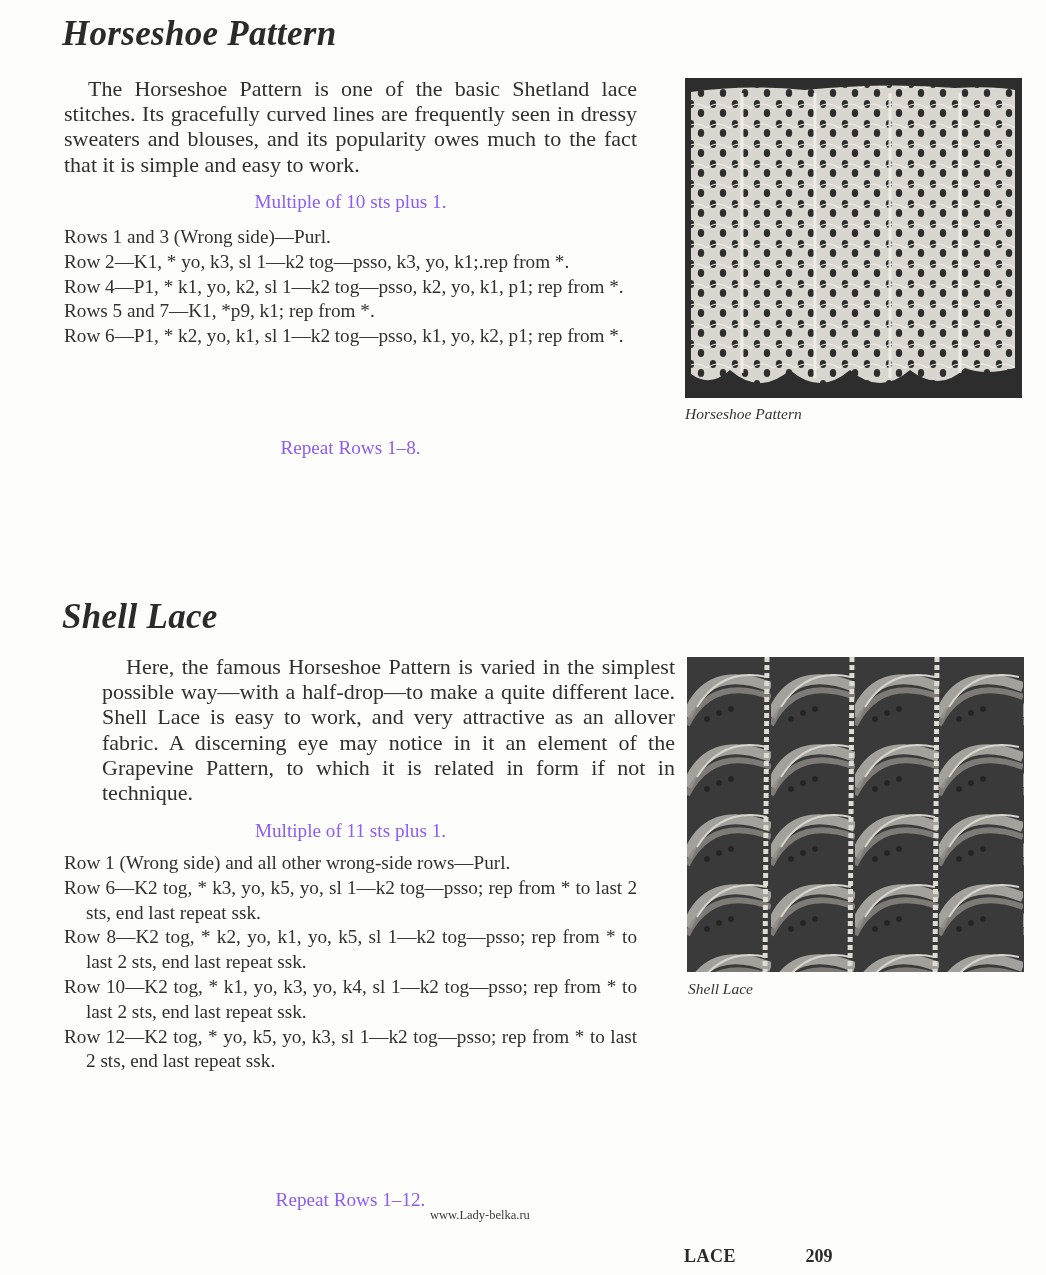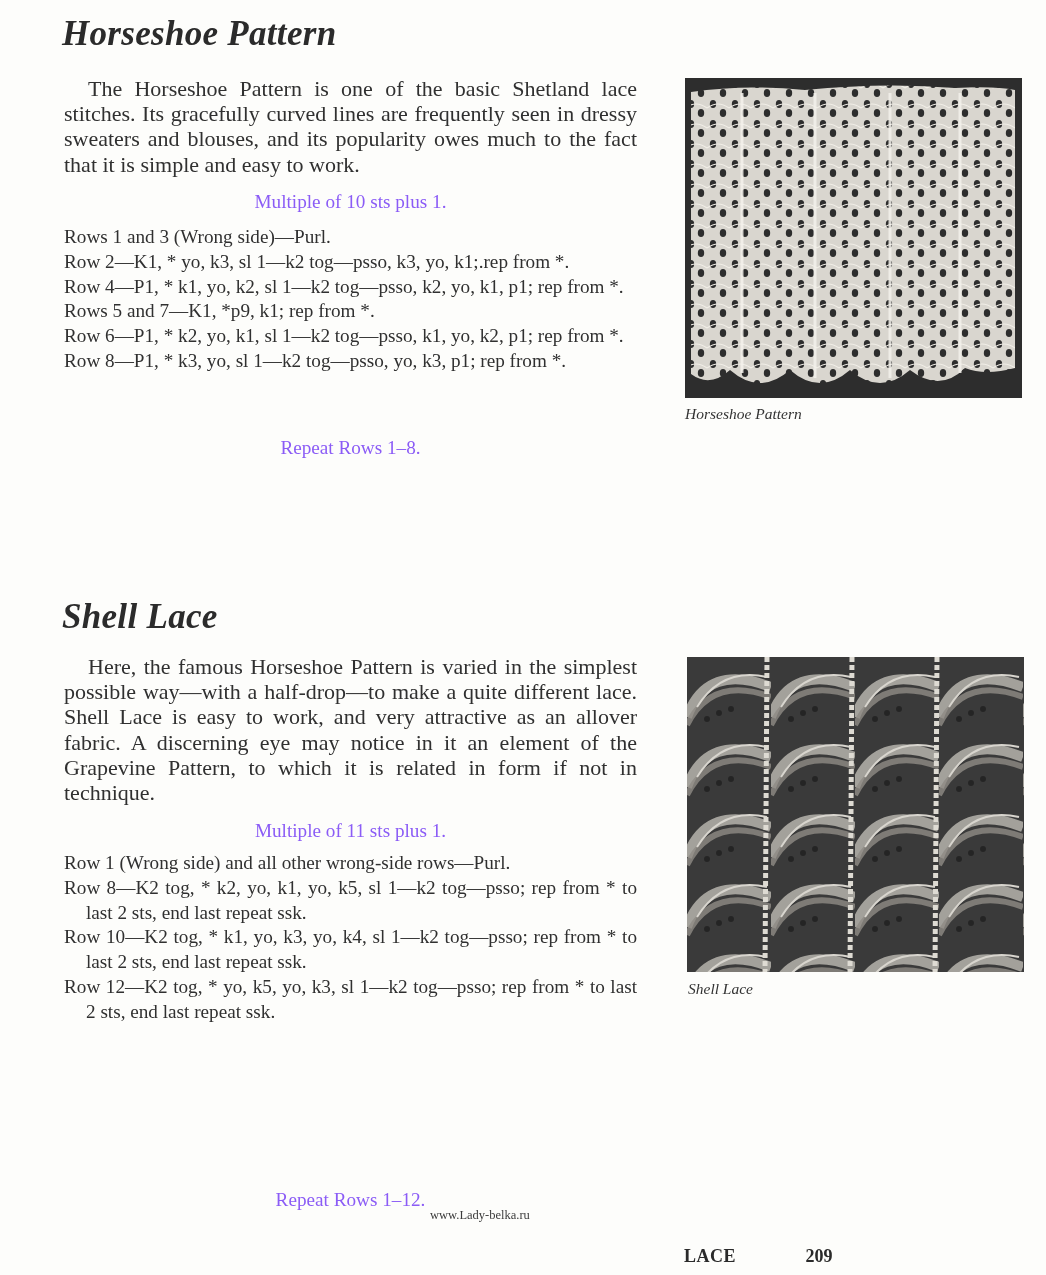--- a/index.html
+++ b/index.html
@@ -56,21 +56,20 @@
 <p class="para" style="top:76px;">The Horseshoe Pattern is one of the basic Shetland lace stitches. Its gracefully curved lines are frequently seen in dressy sweaters and blouses, and its popularity owes much to the fact that it is simple and easy to work.</p>
 
 <p class="center" style="top:189px;">Multiple of 10 sts plus 1.</p>
 
 <ul class="rows" style="top:225px;">
   <li>Rows 1 and 3 (Wrong side)—Purl.</li>
   <li>Row 2—K1, * yo, k3, sl 1—k2 tog—psso, k3, yo, k1;.rep from *.</li>
   <li>Row 4—P1, * k1, yo, k2, sl 1—k2 tog—psso, k2, yo, k1, p1; rep from *.</li>
   <li>Rows 5 and 7—K1, *p9, k1; rep from *.</li>
   <li>Row 6—P1, * k2, yo, k1, sl 1—k2 tog—psso, k1, yo, k2, p1; rep from *.</li>
-  <li>Row 8—P1, * k3, yo, sl 1—k2 tog—psso, yo, k3, p1; rep from *.</li>
 </ul>
 
 <p class="center" style="top:435px;">Repeat Rows 1–8.</p>
 
 <div class="photo" style="left:685px; top:78px; width:337px; height:320px;">
   <svg viewBox="0 0 337 320" preserveAspectRatio="none">
     <defs>
       <pattern id="hsHoles" width="22" height="20" patternUnits="userSpaceOnUse">
         <rect width="22" height="20" fill="#d9d6cf"></rect>
         <ellipse cx="6" cy="6" rx="3.2" ry="4" fill="#2d2d2d"></ellipse>
@@ -85,26 +84,27 @@
       <line x1="130" y1="15" x2="130" y2="300"></line>
       <line x1="205" y1="15" x2="205" y2="300"></line>
       <line x1="275" y1="15" x2="275" y2="295"></line>
     </g>
   </svg>
 </div>
 <p class="caption" style="left:685px; top:405px;">Horseshoe Pattern</p>
 
 <h1 class="title" style="top:597px;">Shell Lace</h1>
 
-<p class="para" style="top:654px;">Here, the famous Horseshoe Pattern is varied in the simplest possible way—with a half-drop—to make a quite different lace. Shell Lace is easy to work, and very attractive as an allover fabric. A discerning eye may notice in it an element of the Grapevine Pattern, to which it is related in form if not in technique.</p>
+<p class="para" style="top:654px;margin-left:38px;">Here, the famous Horseshoe Pattern is varied in the simplest possible way—with a half-drop—to make a quite different lace. Shell Lace is easy to work, and very attractive as an allover fabric. A discerning eye may notice in it an element of the Grapevine Pattern, to which it is related in form if not in technique.</p>
 
 <p class="center" style="top:818px;">Multiple of 11 sts plus 1.</p>
 
 <ul class="rows shell" style="top:851px;">
   <li>Row 1 (Wrong side) and all other wrong-side rows—Purl.</li>
+  <li>Row 6—K2 tog, * k3, yo, k5, yo, sl 1—k2 tog—psso; rep from * to last 2 sts, end last repeat ssk.</li>
   <li>Row 8—K2 tog, * k2, yo, k1, yo, k5, sl 1—k2 tog—psso; rep from * to last 2 sts, end last repeat ssk.</li>
   <li>Row 10—K2 tog, * k1, yo, k3, yo, k4, sl 1—k2 tog—psso; rep from * to last 2 sts, end last repeat ssk.</li>
   <li>Row 12—K2 tog, * yo, k5, yo, k3, sl 1—k2 tog—psso; rep from * to last 2 sts, end last repeat ssk.</li>
 </ul>
 
 <p class="center" style="top:1187px;">Repeat Rows 1–12.</p>
 
 <div class="photo" style="left:687px; top:657px; width:337px; height:315px;">
   <svg viewBox="0 0 337 315" preserveAspectRatio="none">
     <defs>

